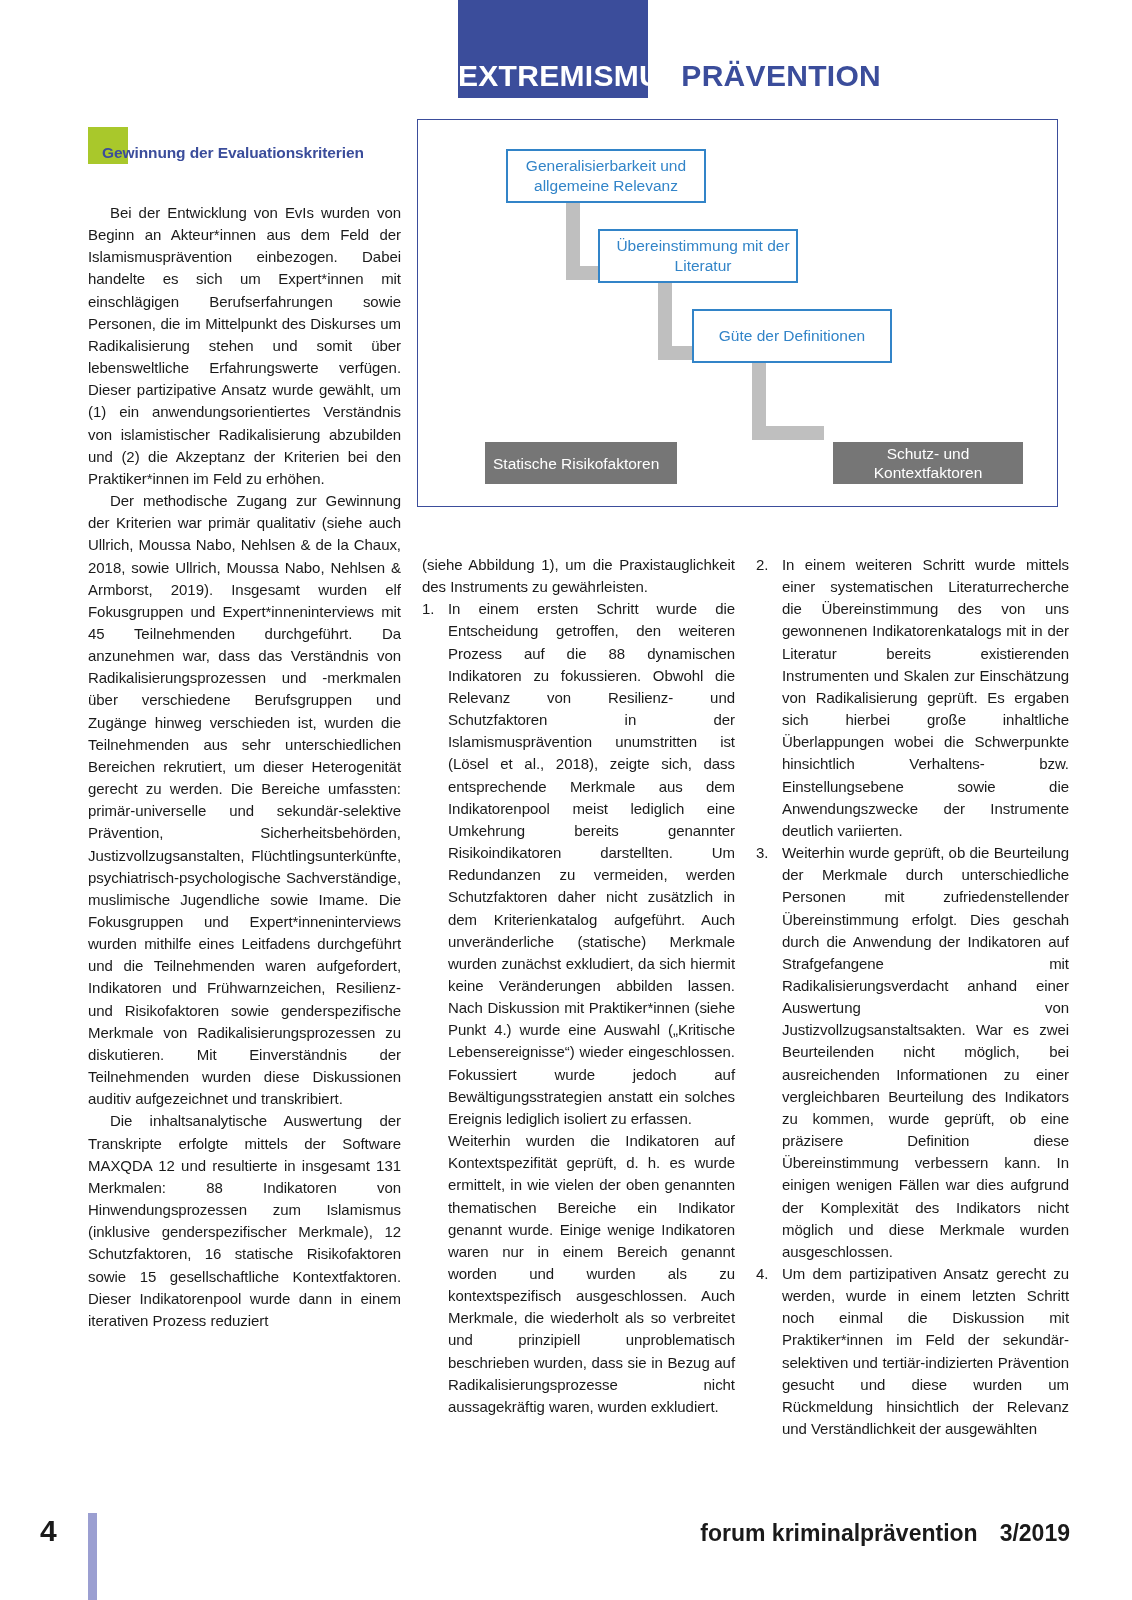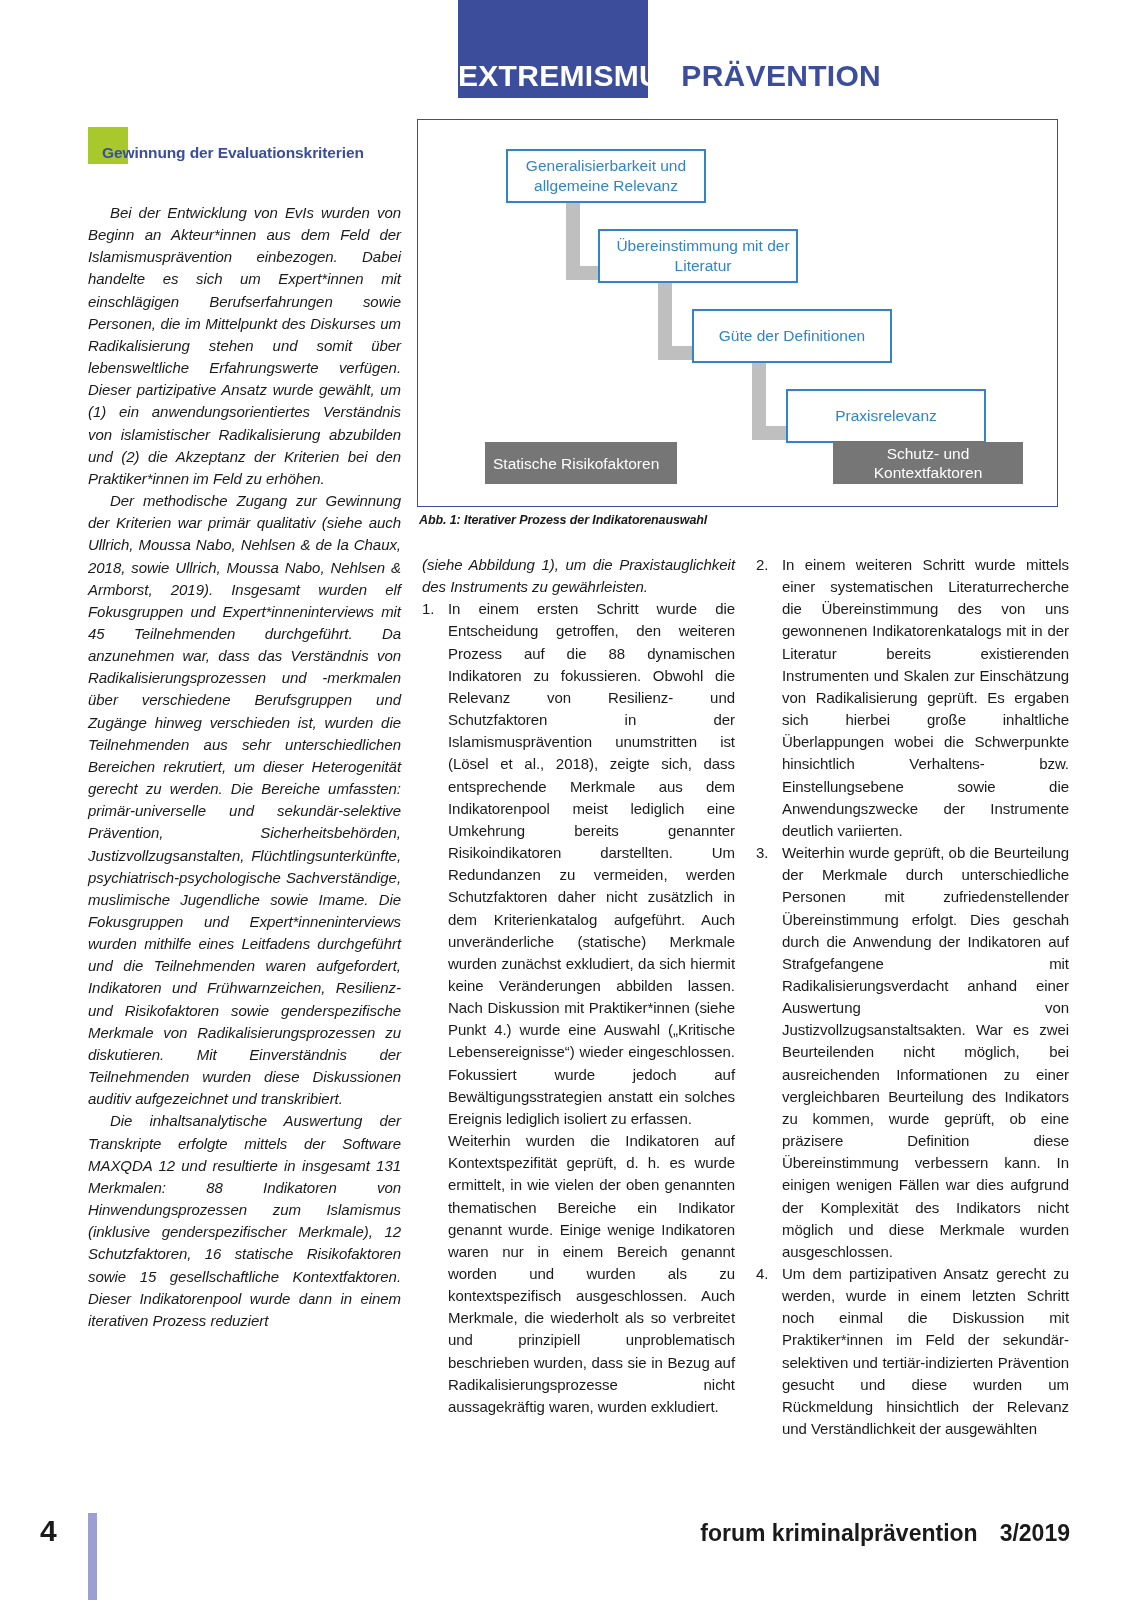--- a/index.html
+++ b/index.html
@@ -66,21 +66,21 @@
 
   .col {
     position: absolute;
     font-size: 15px;
     line-height: 22.15px;
     color: #1a1a1a;
     text-align: justify;
     hyphens: none;
     letter-spacing: -0.05px;
   }
-  .col p { margin: 0; font-style: italic; }
+  .col p { margin: 0; }
   .col p.ind { text-indent: 22px; }
 
   #col-left {
     left: 88px;
     top: 202px;
     width: 313px;
   }
 
   #col-mid {
     left: 422px;
@@ -272,29 +272,27 @@
         <div class="hbar"></div>
       </div>
       <div class="connector" style="left:334px; top:240px; width:72px; height:80px;">
         <div class="vbar"></div>
         <div class="hbar"></div>
       </div>
 
       <div class="fbox" style="left:88px; top:29px; width:200px; height:54px;">Generalisierbarkeit und allgemeine Relevanz</div>
       <div class="fbox" style="left:180px; top:109px; width:200px; height:54px;padding-left:16px;">Übereinstimmung mit der Literatur</div>
       <div class="fbox" style="left:274px; top:189px; width:200px; height:54px;">Güte der Definitionen</div>
-      <div class="fbox" style="left:368px; top:269px; width:200px; height:54px;">Praxisrelevanz</div>
 
       <div class="gbox left-align" style="left:43px; top:322px; width:192px; height:42px;">Statische Risikofaktoren</div>
       <div class="gbox" style="left:415px; top:322px; width:190px; height:42px;">Schutz- und Kontextfaktoren</div>
 
     </div>
   </div>
 
-  <div class="fig-caption">Abb. 1: Iterativer Prozess der Indikatorenauswahl</div>
 
   <div class="page-number">4</div>
   <div class="footer-bar"></div>
   <div class="footer-right">
     <span>forum kriminalprävention</span><span class="issue">3/2019</span>
   </div>
 
 </div>
 
 </body></html>

